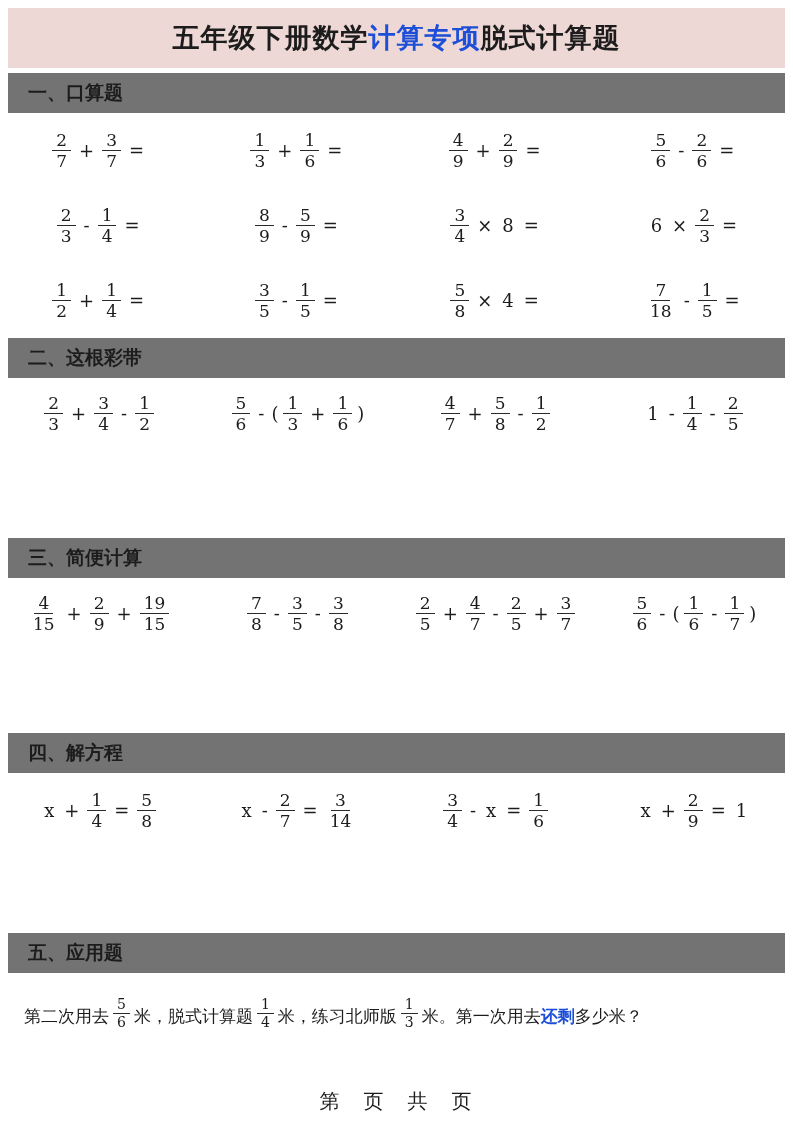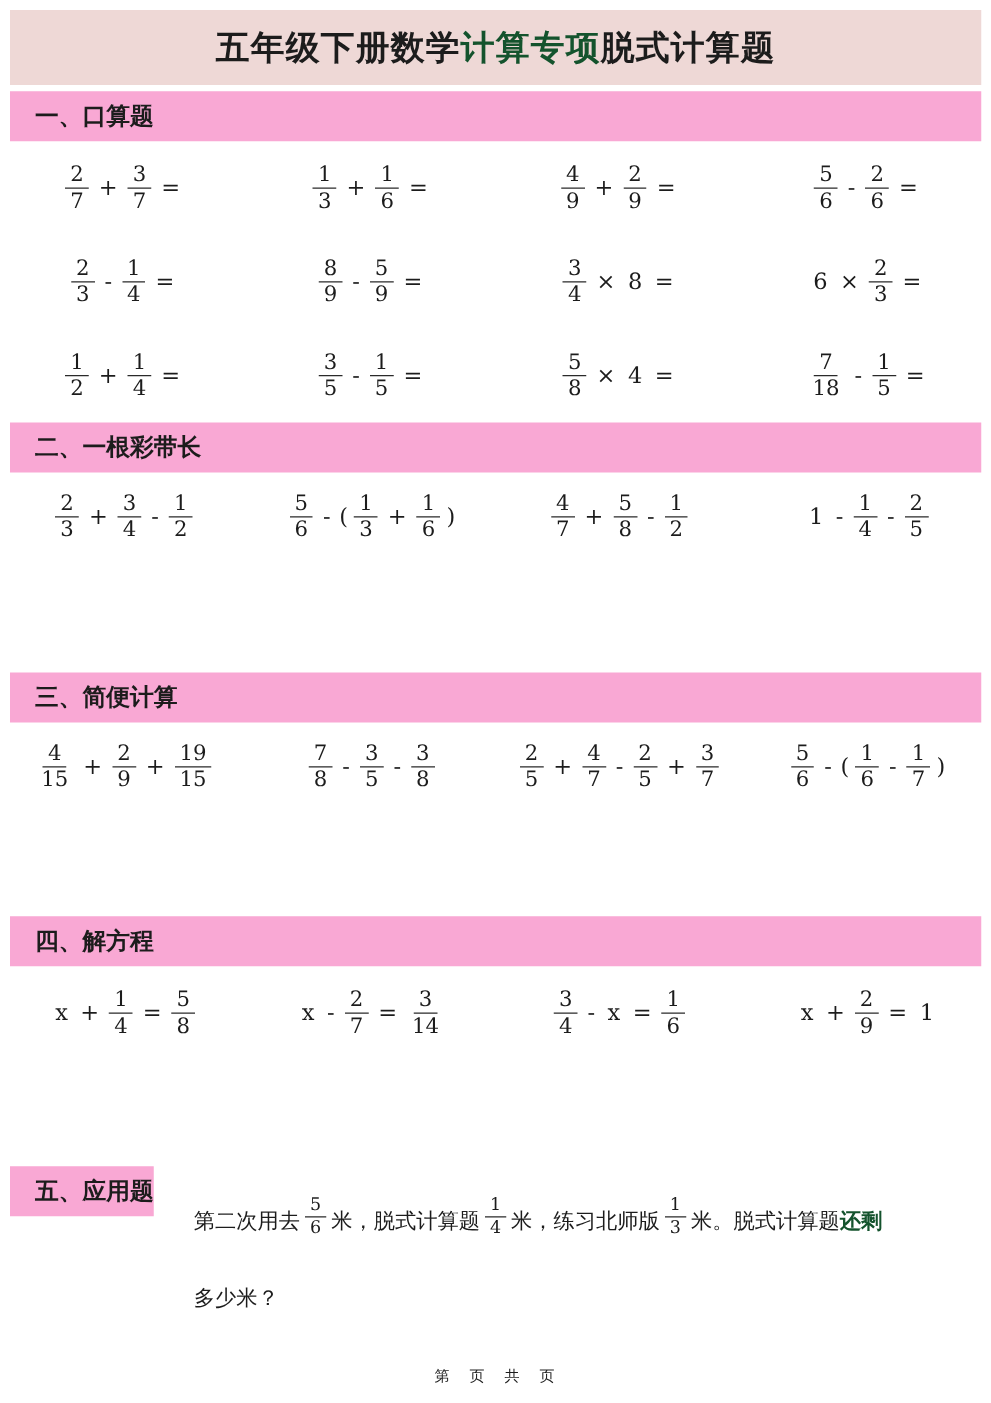--- a/index.html
+++ b/index.html
@@ -15,25 +15,25 @@
     padding-top:8px;
     overflow:hidden;
   }
   .title-banner{
     margin:0 8px 5px 8px;
     height:60px;
     background:#eed8d6;
     display:flex;align-items:center;justify-content:center;
     font-size:27px;font-weight:bold;letter-spacing:1px;
   }
-  .red{color:#14532d;}
+  .red{color:#1d4ed8;}
   .section-banner{
     margin:0 8px;
     height:40px;
-    background:#f9a8d4;
+    background:#737373;
     display:flex;align-items:center;
     padding-left:20px;
     font-size:19px;font-weight:bold;
     box-sizing:border-box;
   }
   .problems{display:flex;flex-direction:column;}
   .body-0{height:225px;justify-content:space-around;}
   .body-1{height:160px;padding-top:16px;box-sizing:border-box;}
   .body-2{height:155px;padding-top:16px;box-sizing:border-box;}
   .body-3{height:160px;padding-top:18px;box-sizing:border-box;}
@@ -61,21 +61,21 @@
     padding:24px 20px 0 24px;
     font-size:17px;
     display:flex;align-items:flex-start;flex-wrap:wrap;
   }
   .word-problem .seg{display:inline-flex;align-items:center;line-height:40px;}
   .word-problem .frac{font-size:14px;margin:0 4px;}
   .word-problem .red{font-weight:bold;}
   .page-footer{
     height:42px;
     display:flex;align-items:center;justify-content:center;
-    font-size:12px;
+    font-size:20px;
     letter-spacing:2px;
   }
 </style>
 </head>
 <body>
 
 <div class="page">
 
   <header class="title-banner">
       <span>五年级下册数学</span>
@@ -224,21 +224,21 @@
               <span class="num">1</span>
               <span class="den">5</span>
             </span>
             <span class="op">=</span>
           </div>
         </div>
       </div>
   </section>
 
   <section>
-    <div class="section-banner">二、一根彩带长</div>
+    <div class="section-banner">二、这根彩带</div>
     <div class="problems body-1">
         <div class="prow">
           <div class="pcell">
             <span class="frac">
               <span class="num">2</span>
               <span class="den">3</span>
             </span>
             <span class="op">+</span>
             <span class="frac">
               <span class="num">3</span>
@@ -430,39 +430,39 @@
               <span class="num">2</span>
               <span class="den">9</span>
             </span>
             <span class="op">=</span>
             <span class="op">1</span>
           </div>
         </div>
       </div>
   </section>
 
-  <section style="display:flex;flex-direction:row;flex:1;">
+  <section style="display:flex;flex-direction:column;flex:1;">
     <div class="section-banner">五、应用题</div>
     <div class="word-problem">
         <span class="seg">第二次用去</span>
         <span class="frac">
           <span class="num">5</span>
           <span class="den">6</span>
         </span>
         <span class="seg">米，脱式计算题</span>
         <span class="frac">
           <span class="num">1</span>
           <span class="den">4</span>
         </span>
         <span class="seg">米，练习北师版</span>
         <span class="frac">
           <span class="num">1</span>
           <span class="den">3</span>
         </span>
-        <span class="seg">米。脱式计算题</span>
+        <span class="seg">米。第一次用去</span>
         <span class="seg red">还剩</span>
         <span class="seg">多少米？</span>
       </div>
   </section>
 
   <footer class="page-footer">第　页　共　页</footer>
 
 </div>
 
 </body></html>

